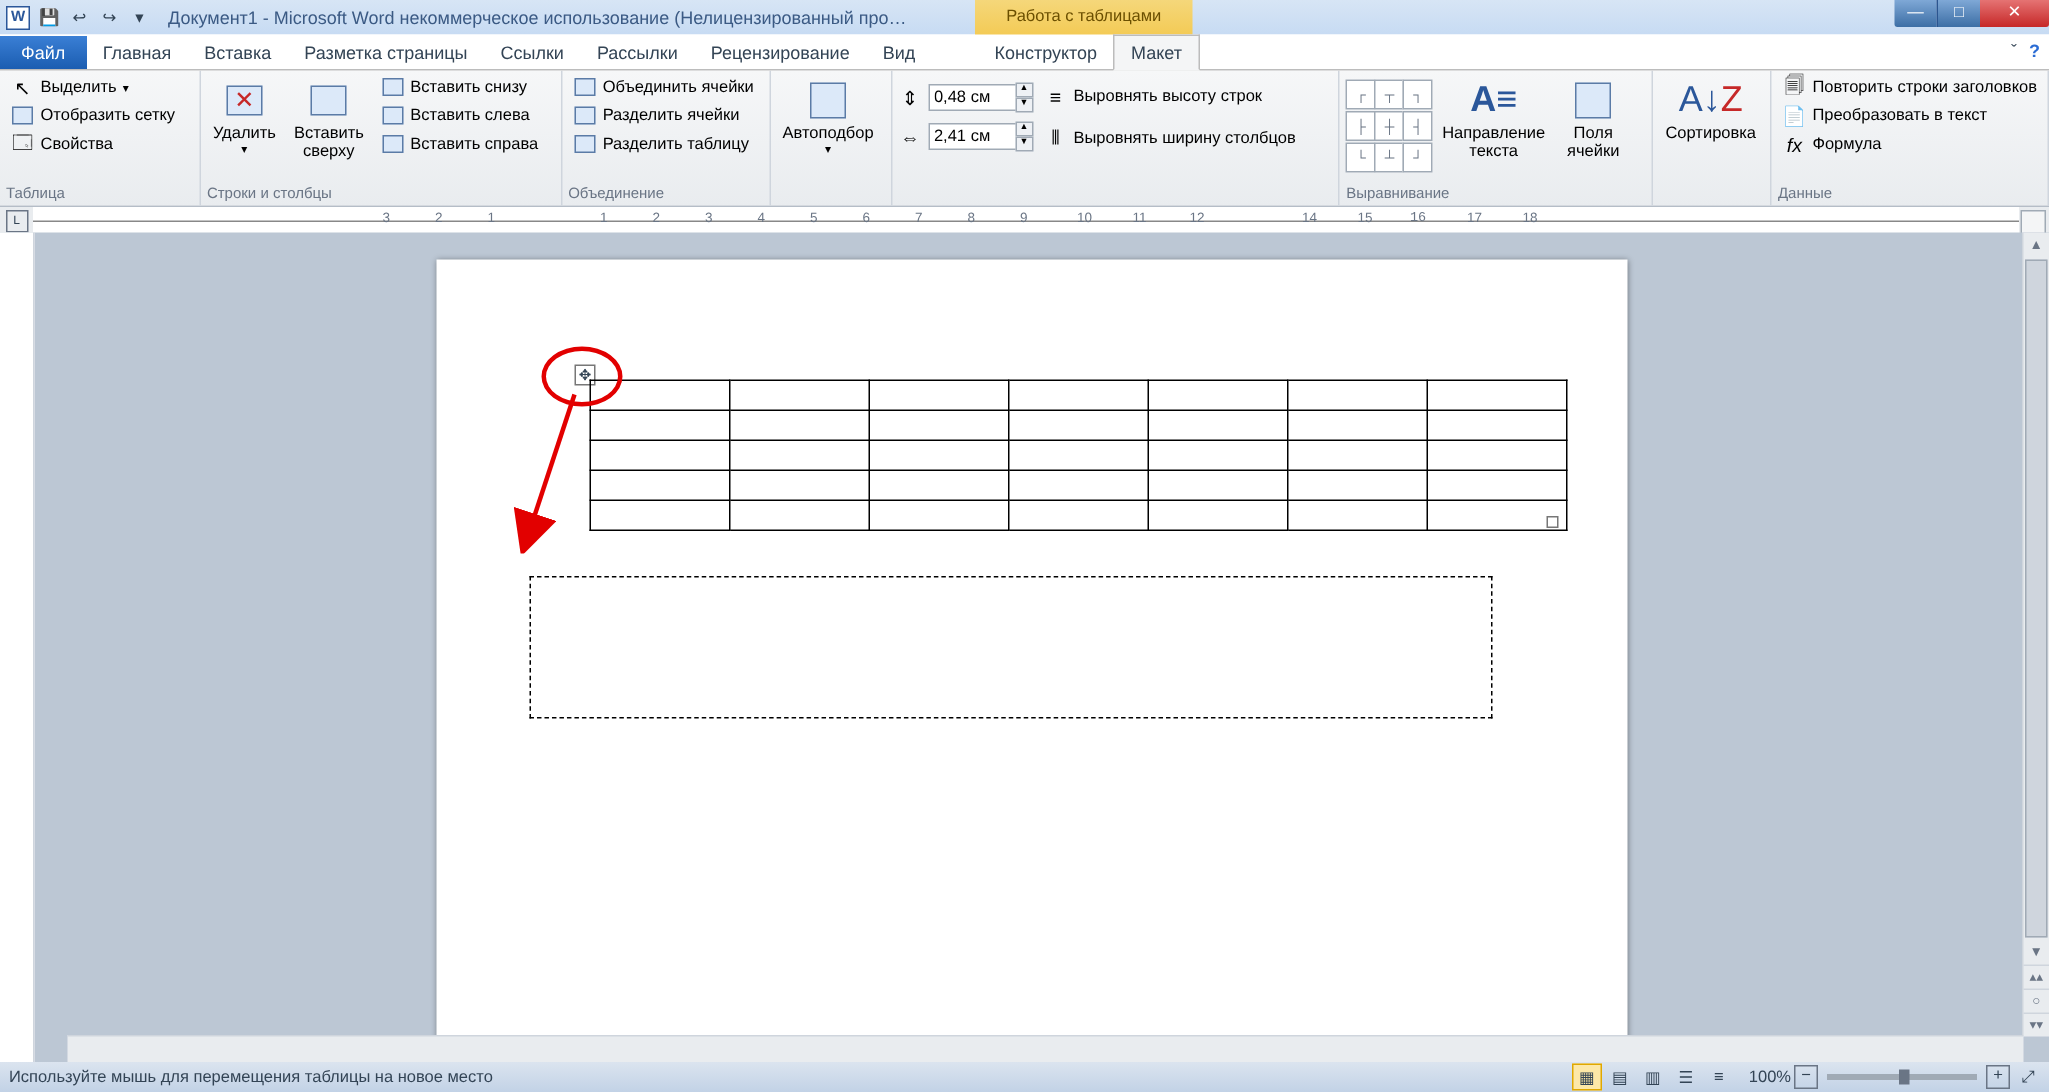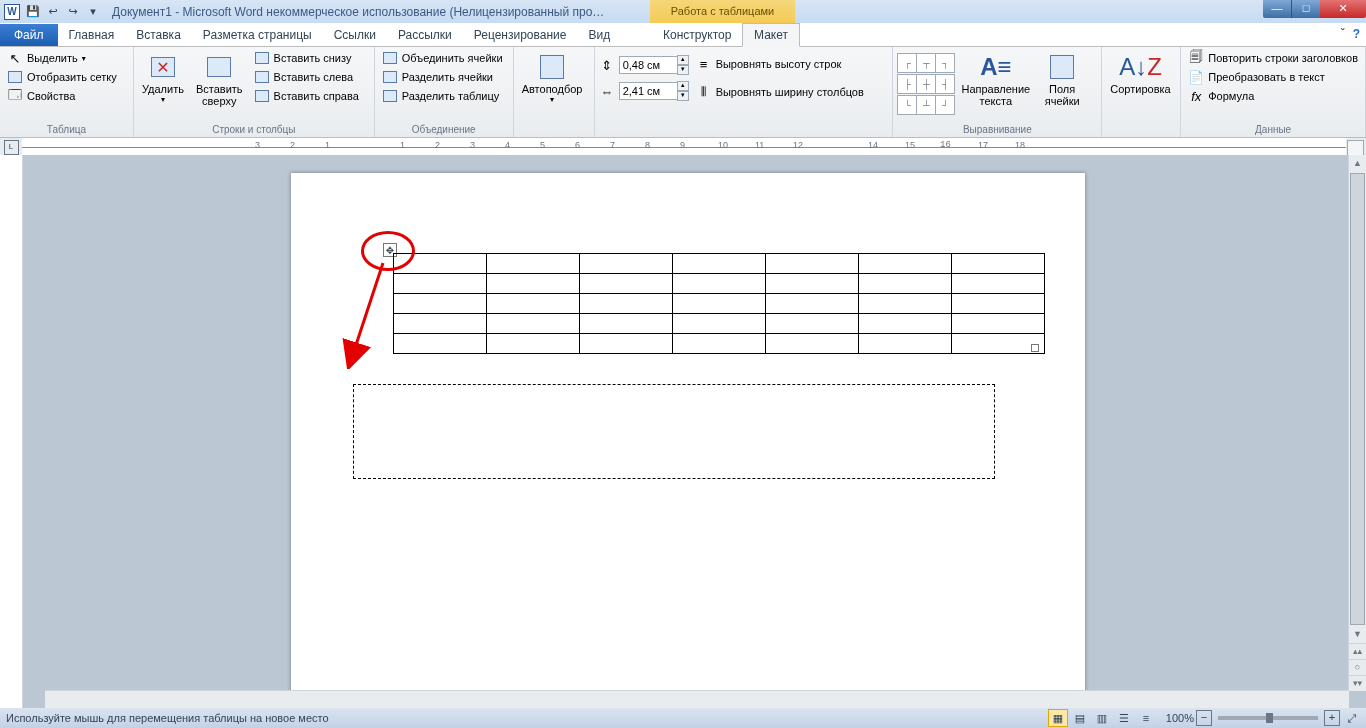--- a/index.html
+++ b/index.html
@@ -19,21 +19,21 @@
 .tabsrow{height:23px;background:#fff;display:flex;align-items:flex-end;position:relative;border-bottom:1px solid #bcbcbc}
 .filetab{background:linear-gradient(#3a7fd5,#1b5db1);color:#fff;padding:4px 14px;font-size:12px;cursor:pointer}
 .tab{padding:4px 11px;font-size:12px;color:#345;cursor:pointer}
 .tab.ctx1{position:absolute;left:652px}
 .tab.ctx2{position:absolute;left:742px;background:#f4f5f6;border:1px solid #bcbcbc;border-bottom:1px solid #f4f5f6;margin-bottom:-1px}
 .helpmin{position:absolute;right:6px;top:4px;display:flex;gap:8px}
 .helpmin span{color:#345;cursor:pointer;font-size:12px}
 
 .ribbon{height:90px;background:linear-gradient(#f6f7f8,#e9ecef);border-bottom:1px solid #b5bdc7;display:flex}
 .group{border-right:1px solid #cfd5dd;display:flex;flex-direction:column;justify-content:space-between;padding:2px 4px 0 4px}
-.grouplabel{text-align:center;font-size:10px;color:#6a7585;padding:2px 0;position:relative}
+.grouplabel{font-size:10px;color:#6a7585;padding:2px 0;position:relative}
 .gcontent{display:flex;align-items:flex-start;gap:4px;flex:1}
 .bigbtn{display:flex;flex-direction:column;align-items:center;justify-content:center;text-align:center;padding:2px 4px;cursor:pointer;min-width:40px}
 .smallstack{display:flex;flex-direction:column;gap:1px}
 .smallbtn{display:flex;align-items:center;gap:4px;padding:1px 3px;cursor:pointer;white-space:nowrap}
 .ico{width:16px;height:16px;display:inline-flex;align-items:center;justify-content:center;font-size:13px}
 .ico32{width:32px;height:32px;display:flex;align-items:center;justify-content:center;font-size:24px}
 .spin{display:flex;align-items:center;gap:4px}
 .spin input{width:48px;height:16px;font-size:11px;border:1px solid #a0aab5;padding:0 15px 0 3px}
 .spinbtns{display:flex;flex-direction:column;margin-left:-14px}
 .spinbtns div{width:10px;height:8px;border:1px solid #a0aab5;background:#eef1f5;font-size:6px;line-height:6px;text-align:center;cursor:pointer}

